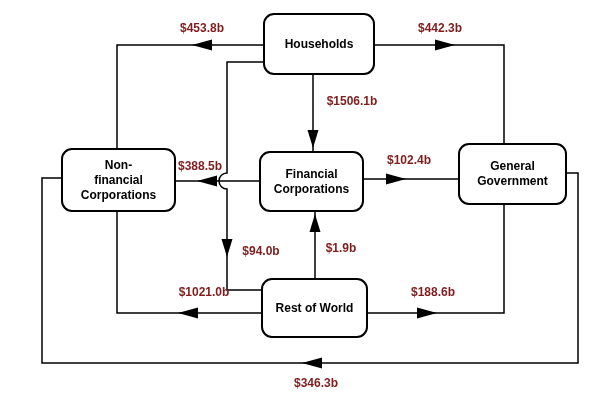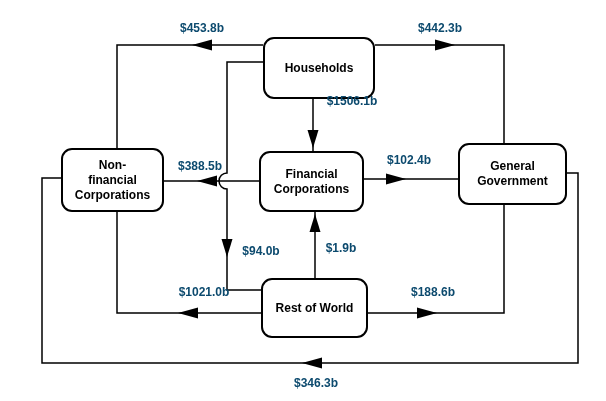--- a/index.html
+++ b/index.html
@@ -29,31 +29,31 @@
     display: flex;
     align-items: center;
     justify-content: center;
     text-align: center;
     font-weight: bold;
     font-size: 12px;
     line-height: 15px;
     color: #000000;
     white-space: pre-line;
   }
-  .node-households   { left: 263px; top: 13px;  width: 112px; height: 62px; margin-top: 24px; }
-  .node-nfc          { left: 61px;  top: 148px; width: 103px; height: 64px; }
+  .node-households   { left: 263px; top: 13px;  width: 112px; height: 62px; }
+  .node-nfc          { left: 61px;  top: 148px; width: 115px; height: 64px; }
   .node-fc           { left: 259px; top: 151px; width: 105px; height: 61px; }
   .node-gg           { left: 458px; top: 143px; width: 109px; height: 62px; }
   .node-row          { left: 261px; top: 278px; width: 107px; height: 60px; }
   .flow-label {
     position: absolute;
     transform: translate(-50%, -50%);
     font-weight: bold;
     font-size: 12px;
-    color: #0c4a6e;
+    color: #7f1d1d;
     white-space: nowrap;
   }
   .lbl-453  { left: 202px; top: 28px;  }
   .lbl-442  { left: 440px; top: 28px;  }
   .lbl-1506 { left: 352px; top: 101px; text-align: center; }
   .lbl-955  { left: 200px; top: 166px; }
   .lbl-102  { left: 402px; top: 160px; margin-left: 7px; }
   .lbl-94   { left: 261px; top: 251px; text-align: center; }
   .lbl-19   { left: 341px; top: 248px; }
   .lbl-1021 { left: 192px; top: 292px; padding-left: 24px; }

